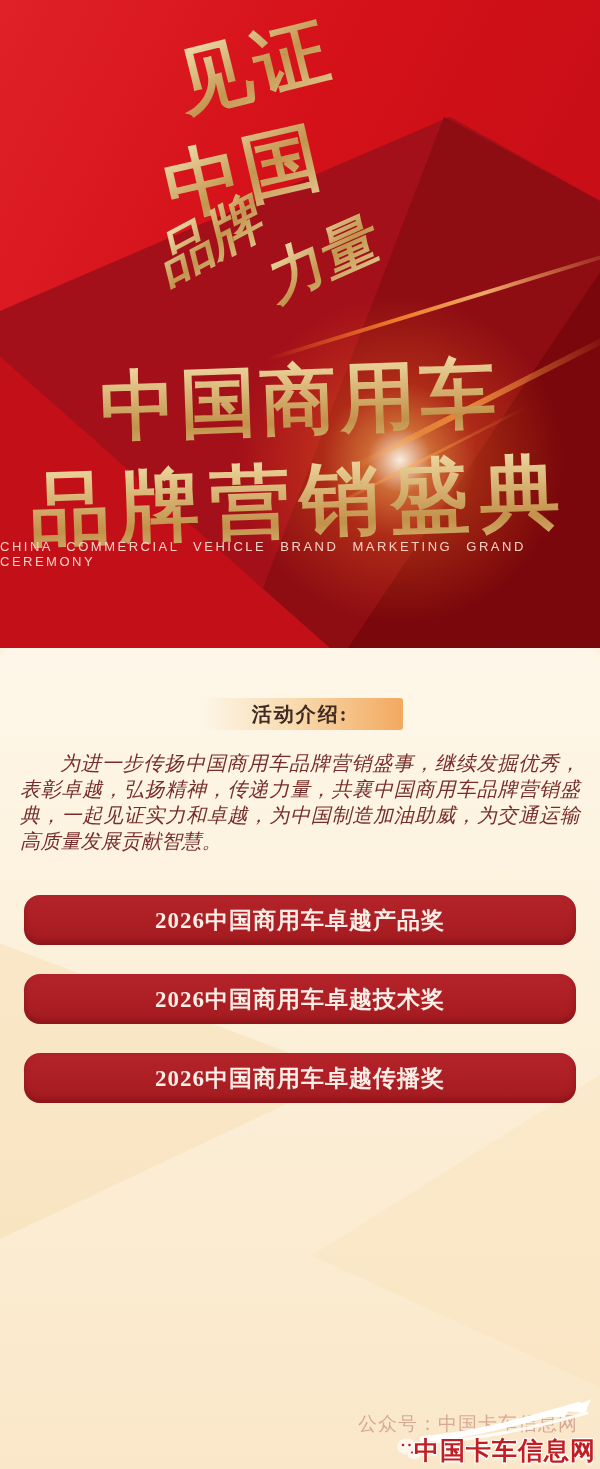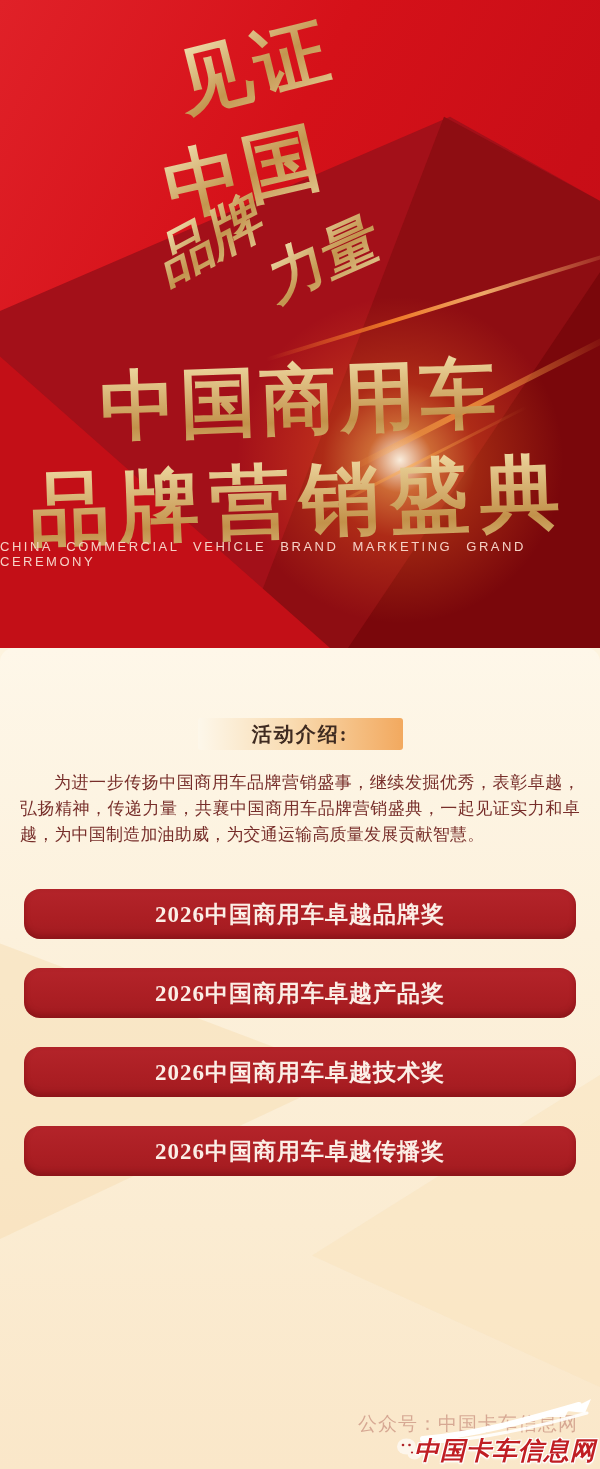--- a/index.html
+++ b/index.html
@@ -53,44 +53,44 @@
 
   
   .card{position:absolute;left:0;top:648px;width:600px;height:821px;
     border-radius:14px 14px 0 0;overflow:hidden;
     background:linear-gradient(180deg,#fef7e9 0%,#fcf1dc 35%,#fbecd2 70%,#fae7c9 100%);}
   .card-deco{position:absolute;left:0;top:0;width:100%;height:100%;pointer-events:none;}
   .cd1{background:rgba(247,219,176,.45);clip-path:polygon(0 36%,58% 52%,0 72%);}
   .cd2{background:rgba(250,228,190,.5);clip-path:polygon(100% 52%,52% 74%,100% 90%);}
   .card-inner{position:relative;z-index:2;}
 
-  .badge{margin:70px auto 0 auto;width:205px;height:32px;line-height:32px;
+  .badge{margin:50px auto 0 auto;width:205px;height:32px;line-height:32px;
     text-align:center;border-radius:3px;
     background:linear-gradient(90deg,#fdf7ea 0%,#f9dcb2 45%,#f2a95f 100%);
     font-size:20px;font-weight:bold;color:#3e2a20;letter-spacing:2px;}
 
   .paras{margin-top:20px;padding:0 20px;}
-  .paras p{margin:12px 0 13px 0;font-size:17px;line-height:26px;color:#772e2a;
-    text-align:justify;text-indent:2em;letter-spacing:.2px;}
+  .paras p{margin:12px 0 13px 0;font-size:20px;line-height:26px;color:#772e2a;
+    text-align:justify;text-indent:2em;letter-spacing:.2px;font-style:italic;}
 
   .btn-list{margin-top:41px;padding:0 24px;}
   .award-btn{height:50px;margin-bottom:29px;border-radius:16px;
     background:linear-gradient(180deg,#b4242a 0%,#ab1e23 60%,#a21b20 100%);
     box-shadow:inset 0 -3px 6px rgba(90,5,8,.35);
     color:#fbeee6;font-size:23px;font-weight:bold;letter-spacing:1px;
     display:flex;align-items:center;justify-content:center;cursor:pointer;}
   .award-btn:last-child{margin-bottom:0;}
 
   
   .watermark{position:absolute;right:0;bottom:0;width:280px;height:86px;z-index:5;}
   .wm-faint{position:absolute;right:22px;bottom:32px;font-size:19px;letter-spacing:1px;
     color:rgba(140,35,30,.32);white-space:nowrap;}
   .wm-swoosh{position:absolute;right:6px;bottom:26px;}
   .wm-wechat{position:absolute;right:178px;bottom:8px;width:26px;height:24px;}
-  .wm-main{position:absolute;right:4px;bottom:2px;font-size:25px;font-weight:bold;font-style:italic;
+  .wm-main{position:absolute;right:4px;bottom:2px;font-size:25px;font-weight:bold;
     color:#c01e23;letter-spacing:1px;white-space:nowrap;
     text-shadow:-1px -1px 0 #fff,1px -1px 0 #fff,-1px 1px 0 #fff,1px 1px 0 #fff,0 2px 2px rgba(255,255,255,.8);}
 </style>
 </head>
 <body>
 
 <div class="page">
 
   <div class="hero">
     <div class="shape sh-dark-mid"></div>
@@ -122,21 +122,20 @@
     <div class="card-deco cd2"></div>
 
     <div class="card-inner">
       <div class="badge">活动介绍:</div>
 
       <div class="paras">
         <p>为进一步传扬中国商用车品牌营销盛事，继续发掘优秀，表彰卓越，弘扬精神，传递力量，共襄中国商用车品牌营销盛典，一起见证实力和卓越，为中国制造加油助威，为交通运输高质量发展贡献智慧。</p>
       </div>
 
       <div class="btn-list">
-        <div class="award-btn">2026中国商用车卓越品牌奖</div>
         <div class="award-btn">2026中国商用车卓越产品奖</div>
         <div class="award-btn">2026中国商用车卓越技术奖</div>
         <div class="award-btn">2026中国商用车卓越传播奖</div>
       </div>
     </div>
   </div>
 
   <div class="watermark">
     <div class="wm-faint">公众号：中国卡车信息网</div>
     <svg class="wm-swoosh" width="175" height="46" viewBox="0 0 175 46">

